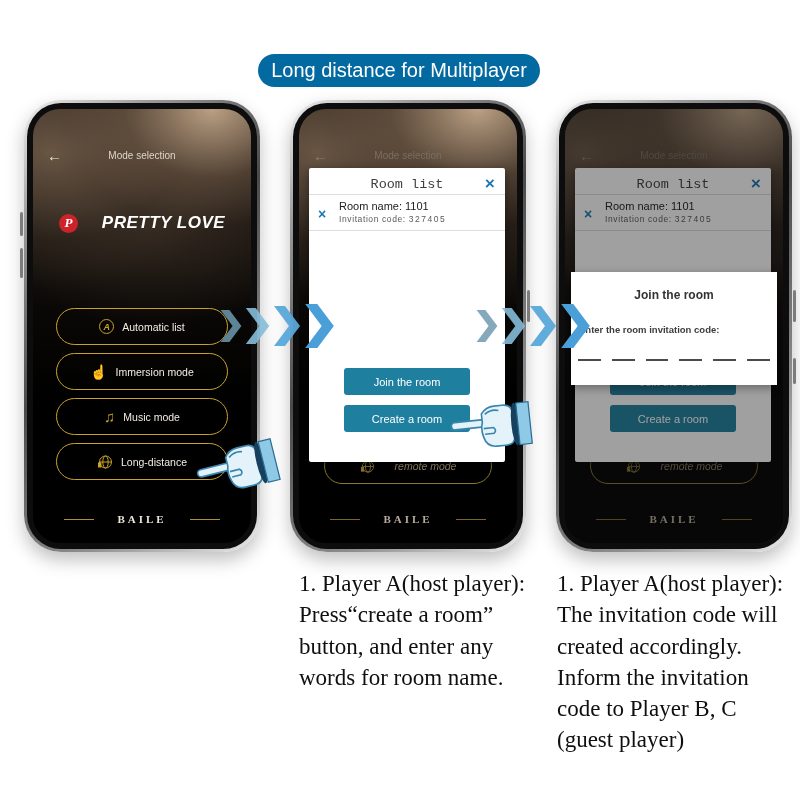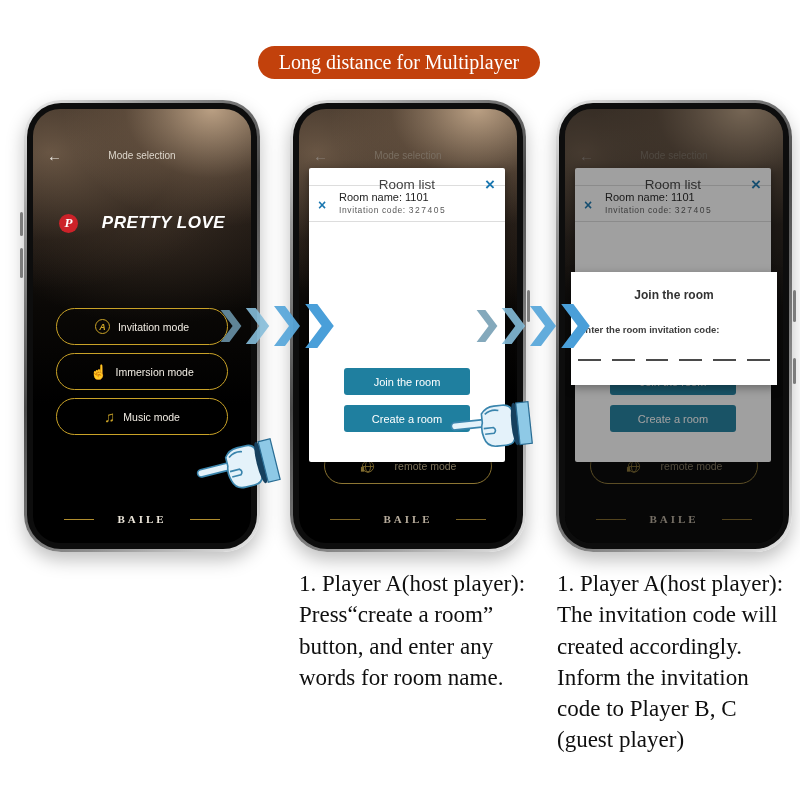--- a/index.html
+++ b/index.html
@@ -1,22 +1,22 @@
 <!DOCTYPE html>
 <html><head>
 <meta charset="utf-8">
 <style>
   * { margin:0; padding:0; box-sizing:border-box; }
   body { width:800px; height:800px; position:relative; background:#fff; overflow:hidden;
          font-family:"Liberation Sans", sans-serif; }
 
   
-  .banner { position:absolute; left:258px; top:46px; width:282px; height:33px;
-    background:#c2410c; border-radius:17px; color:#fff; display:flex; align-items:center;
-    justify-content:center; font-family:Liberation Serif, serif; font-size:20px; }
+  .banner { position:absolute; left:258px; top:54px; width:282px; height:33px;
+    background:#0369a1; border-radius:17px; color:#fff; display:flex; align-items:center;
+    justify-content:center; font-family:Liberation Sans, sans-serif; font-size:20px; }
 
   
   .phone { position:absolute; top:100px; width:236px; height:452px; border-radius:37px;
     background:linear-gradient(135deg,#f2f2f2 0%,#9a9a9a 18%,#4a4a4a 45%,#8f8f8f 75%,#e9e9e9 100%);
     padding:3px; box-shadow:0 8px 18px rgba(0,0,0,.25); }
   .phone-inner { width:100%; height:100%; border-radius:34px; background:#0d0d0d; padding:6px; }
   .screen { position:relative; width:100%; height:100%; border-radius:27px; overflow:hidden;
     background:
       radial-gradient(95% 38% at 82% 0%, rgba(198,170,140,.92) 0%, rgba(122,99,78,.45) 42%, rgba(0,0,0,0) 72%),
       radial-gradient(120% 42% at 8% 10%, rgba(146,120,95,.6) 0%, rgba(66,52,40,.28) 48%, rgba(0,0,0,0) 75%),
@@ -52,26 +52,26 @@
   .footer-row { position:absolute; bottom:18px; left:0; right:0; display:flex; align-items:center;
     justify-content:center; gap:23px;margin-top:32px; }
   .footer-word { font-family:"Liberation Serif",serif; font-weight:bold; font-size:11px; letter-spacing:3px; }
   .footer-dash { width:30px; height:1px; }
   .ftr-bright .footer-word { color:#ece6da; } .ftr-bright .footer-dash { background:#b08d2e; }
   .ftr-dim .footer-word { color:#b7ac9c; } .ftr-dim .footer-dash { background:#7d6526; }
 
   
   .remote-pill { position:absolute; top:339px; left:50%; transform:translateX(-50%);
     width:168px; height:36px; border:1.3px solid #8d7633; border-radius:18px; z-index:1;
-    display:flex; align-items:center; justify-content:center; gap:20px; color:#978a6d; font-size:10.5px; }
+    display:flex; align-items:center; justify-content:center; gap:20px; color:#978a6d; font-size:10.5px;font-style:italic; }
 
   
   .room-dialog { position:absolute; left:10px; right:12px; top:59px; height:294px; background:#fff;
     border-radius:2px; box-shadow:0 3px 10px rgba(0,0,0,.45); z-index:2; }
-  .rd-titlebar { position:relative; height:18px; border-bottom:1px solid #ddd; }
+  .rd-titlebar { position:relative; height:27px; border-bottom:1px solid #ddd;font-family:Liberation Mono, monospace; }
   .rd-title { text-align:center; line-height:34px; font-size:13.5px; color:#3f3f3f; }
   .rd-close { position:absolute; right:10px; top:0; line-height:34px; font-size:17px;
     font-weight:bold; color:#1a77b0; cursor:pointer; }
   .rd-room { position:relative; padding:5px 8px 6px 30px; border-bottom:1px solid #ddd; cursor:pointer; }
   .rd-room-x { position:absolute; left:9px; top:11px; font-size:14px; font-weight:bold; color:#1a77b0; }
   .rd-room-name { font-size:11px; color:#222; }
   .rd-room-code { font-size:8.5px; color:#5a5a5a; margin-top:2px; letter-spacing:.6px; }
   .teal-btn { position:absolute; left:35px; width:126px; height:27px; background:#1f7f9f;
     border-radius:3px; color:#fff; font-size:11px; display:flex; align-items:center;
     justify-content:center; cursor:pointer; }
@@ -110,29 +110,38 @@
         <span class="back-arrow">←</span>
         <div class="scr-title">Mode selection</div>
       </div>
       <div class="logo-row">
         <span class="logo-badge">P</span>
         <span class="brand-name">PRETTY LOVE</span>
       </div>
 
       <div class="mode-btn" style="top:199px;">
         <span class="icon-auto">A</span>
-        <span>Invitation mode</span>
+        <span>Automatic list</span>
       </div>
       <div class="mode-btn" style="top:244px;">
         <span class="icon-glyph">☝</span>
         <span>Immersion mode</span>
       </div>
       <div class="mode-btn" style="top:289px;">
         <span class="icon-glyph" style="font-size:15px;">♫</span>
         <span>Music mode</span>
+      </div>
+      <div class="mode-btn" style="top:334px;">
+        <svg width="16" height="16" viewBox="0 0 16 16">
+          <circle cx="8.5" cy="8" r="6" fill="none" stroke="#c9a227" stroke-width="1"></circle>
+          <ellipse cx="8.5" cy="8" rx="2.7" ry="6" fill="none" stroke="#c9a227" stroke-width="1"></ellipse>
+          <line x1="2.5" y1="8" x2="14.5" y2="8" stroke="#c9a227" stroke-width="1"></line>
+          <rect x="1" y="8.5" width="3.4" height="5" fill="#c9a227"></rect>
+        </svg>
+        <span>Long-distance</span>
       </div>
 
       <div class="footer-row ftr-bright">
         <span class="footer-dash"></span>
         <span class="footer-word">BAILE</span>
         <span class="footer-dash"></span>
       </div>
     </div>
   </div>
 </div>

